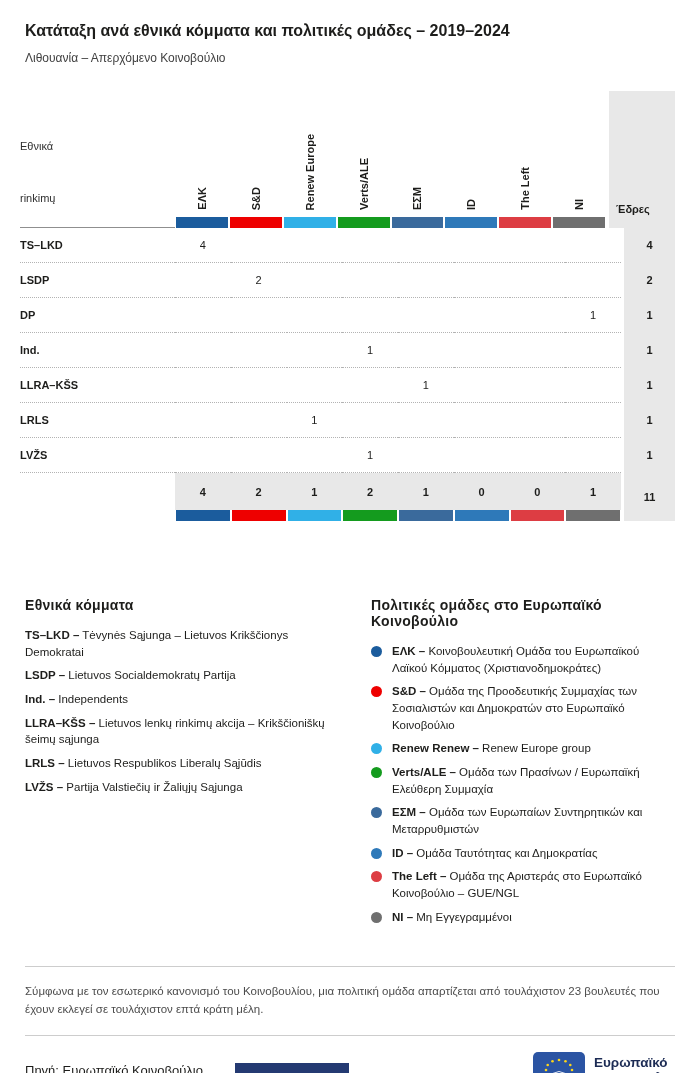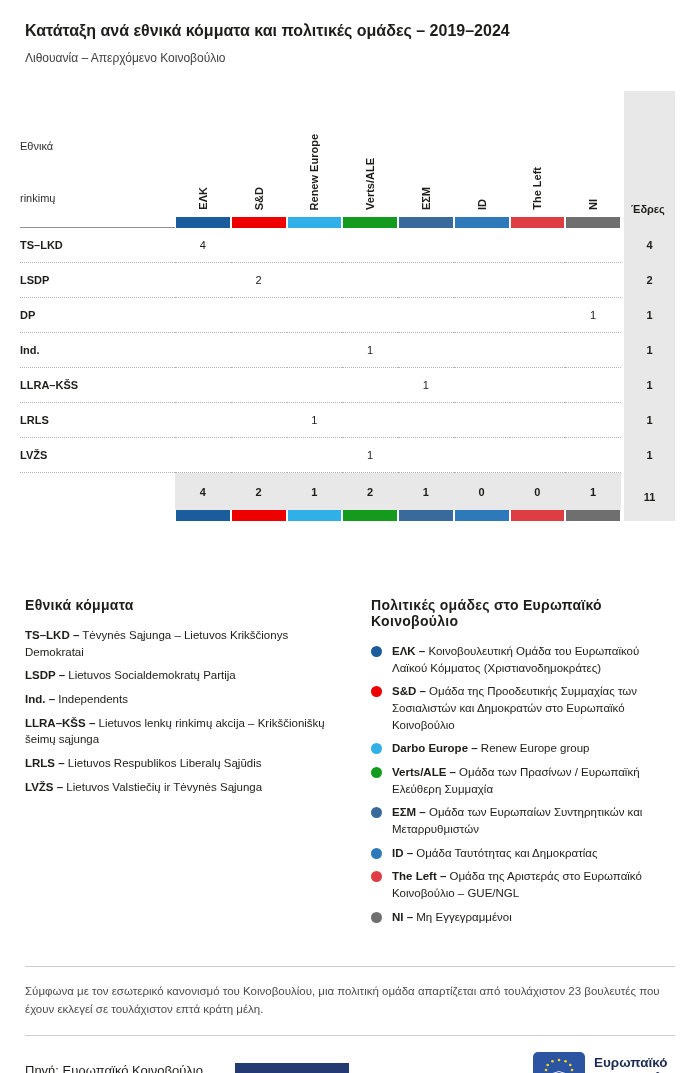--- a/index.html
+++ b/index.html
@@ -11,21 +11,21 @@
 
   .table{margin:26px 25px 0 20px;font-size:11px;}
   .header-row{display:flex;height:137px;align-items:stretch;}
   .hdr-label{width:155px;display:flex;flex-direction:column;justify-content:flex-end;
     padding-bottom:19px;border-bottom:1px solid #8f8f8f;box-sizing:border-box;
     color:#2f2f2f;line-height:1.7;font-size:11px;gap:34px;}
   .group-header{flex:1;display:flex;flex-direction:column;justify-content:flex-end;align-items:center;min-width:0;}
   .vlabel{writing-mode:vertical-rl;transform:rotate(180deg);font-weight:700;font-size:11px;
     margin-bottom:7px;white-space:nowrap;}
   .bar{height:11px;align-self:stretch;margin:0 1px;}
-  .seats-header{width:51px;margin-left:3px;background:#e8e8e8;display:flex;align-items:flex-end;
+  .seats-header{width:66px;margin-left:3px;background:#e8e8e8;display:flex;align-items:flex-end;
     padding:0 0 13px 7px;font-weight:700;box-sizing:border-box;}
 
   .trow{display:flex;height:35px;}
   .row-label{width:155px;font-weight:700;line-height:35px;border-bottom:1px dotted #b3b3b3;box-sizing:border-box;}
   .vcell{flex:1;text-align:center;line-height:35px;border-bottom:1px dotted #b3b3b3;box-sizing:border-box;min-width:0;}
   .seats-cell{width:51px;margin-left:3px;background:#e8e8e8;text-align:center;line-height:35px;font-weight:700;box-sizing:border-box;}
 
   .totals-row{display:flex;height:48px;}
   .totals-label{width:155px;}
   .totals-groups{flex:1;display:flex;min-width:0;}
@@ -233,37 +233,37 @@
 
   <div class="legend">
     <div class="legend-left">
       <h3>Εθνικά  κόμματα</h3>
       <div id="legend-parties">
           <div class="party-item"><b>TS–LKD –</b> <span>Tėvynės Sąjunga – Lietuvos Krikščionys Demokratai</span></div>
           <div class="party-item"><b>LSDP –</b> <span>Lietuvos Socialdemokratų Partija</span></div>
           <div class="party-item"><b>Ind. –</b> <span>Independents</span></div>
           <div class="party-item"><b>LLRA–KŠS –</b> <span>Lietuvos lenkų rinkimų akcija – Krikščioniškų šeimų sąjunga</span></div>
           <div class="party-item"><b>LRLS –</b> <span>Lietuvos Respublikos Liberalų Sąjūdis</span></div>
-          <div class="party-item"><b>LVŽS –</b> <span>Lietuvos Valstiečių ir Tėvynės Sąjunga</span></div>
+          <div class="party-item"><b>LVŽS –</b> <span>Partija Valstiečių ir Žaliųjų Sąjunga</span></div>
         </div>
     </div>
     <div class="legend-right">
       <h3>Πολιτικές ομάδες στο Ευρωπαϊκό Κοινοβούλιο</h3>
       <div id="legend-groups">
           <div class="group-item">
             <span class="dot" style="background:#1b5c9d"></span>
             <span class="gtext"><b>ΕΛΚ –</b> Κοινοβουλευτική Ομάδα του Ευρωπαϊκού Λαϊκού Κόμματος (Χριστιανοδημοκράτες)</span>
           </div>
           <div class="group-item">
             <span class="dot" style="background:#ee0000"></span>
             <span class="gtext"><b>S&amp;D –</b> Ομάδα της Προοδευτικής Συμμαχίας των Σοσιαλιστών και Δημοκρατών στο Ευρωπαϊκό Κοινοβούλιο</span>
           </div>
           <div class="group-item">
             <span class="dot" style="background:#30b0e7"></span>
-            <span class="gtext"><b>Darbo Europe –</b> Renew Europe group</span>
+            <span class="gtext"><b>Renew Renew –</b> Renew Europe group</span>
           </div>
           <div class="group-item">
             <span class="dot" style="background:#149b1e"></span>
             <span class="gtext"><b>Verts/ALE –</b> Ομάδα των Πρασίνων / Ευρωπαϊκή Ελεύθερη Συμμαχία</span>
           </div>
           <div class="group-item">
             <span class="dot" style="background:#3a6a9c"></span>
             <span class="gtext"><b>ΕΣΜ –</b> Ομάδα των Ευρωπαίων Συντηρητικών και Μεταρρυθμιστών</span>
           </div>
           <div class="group-item">

